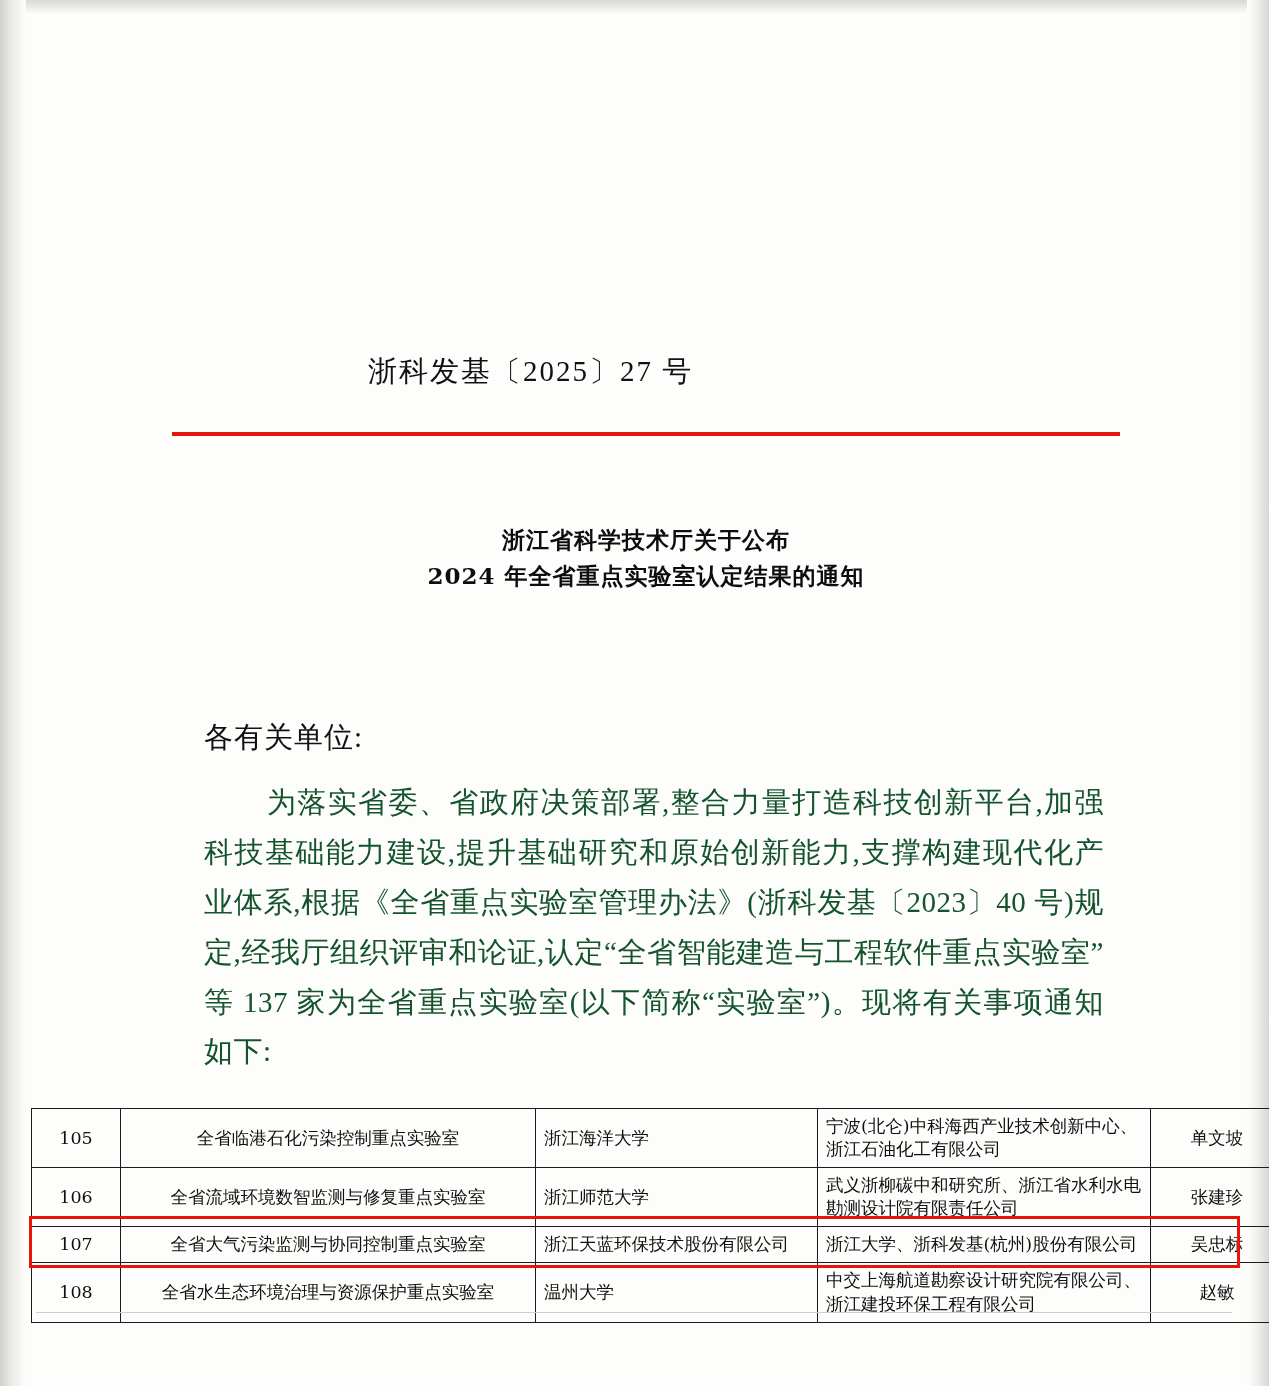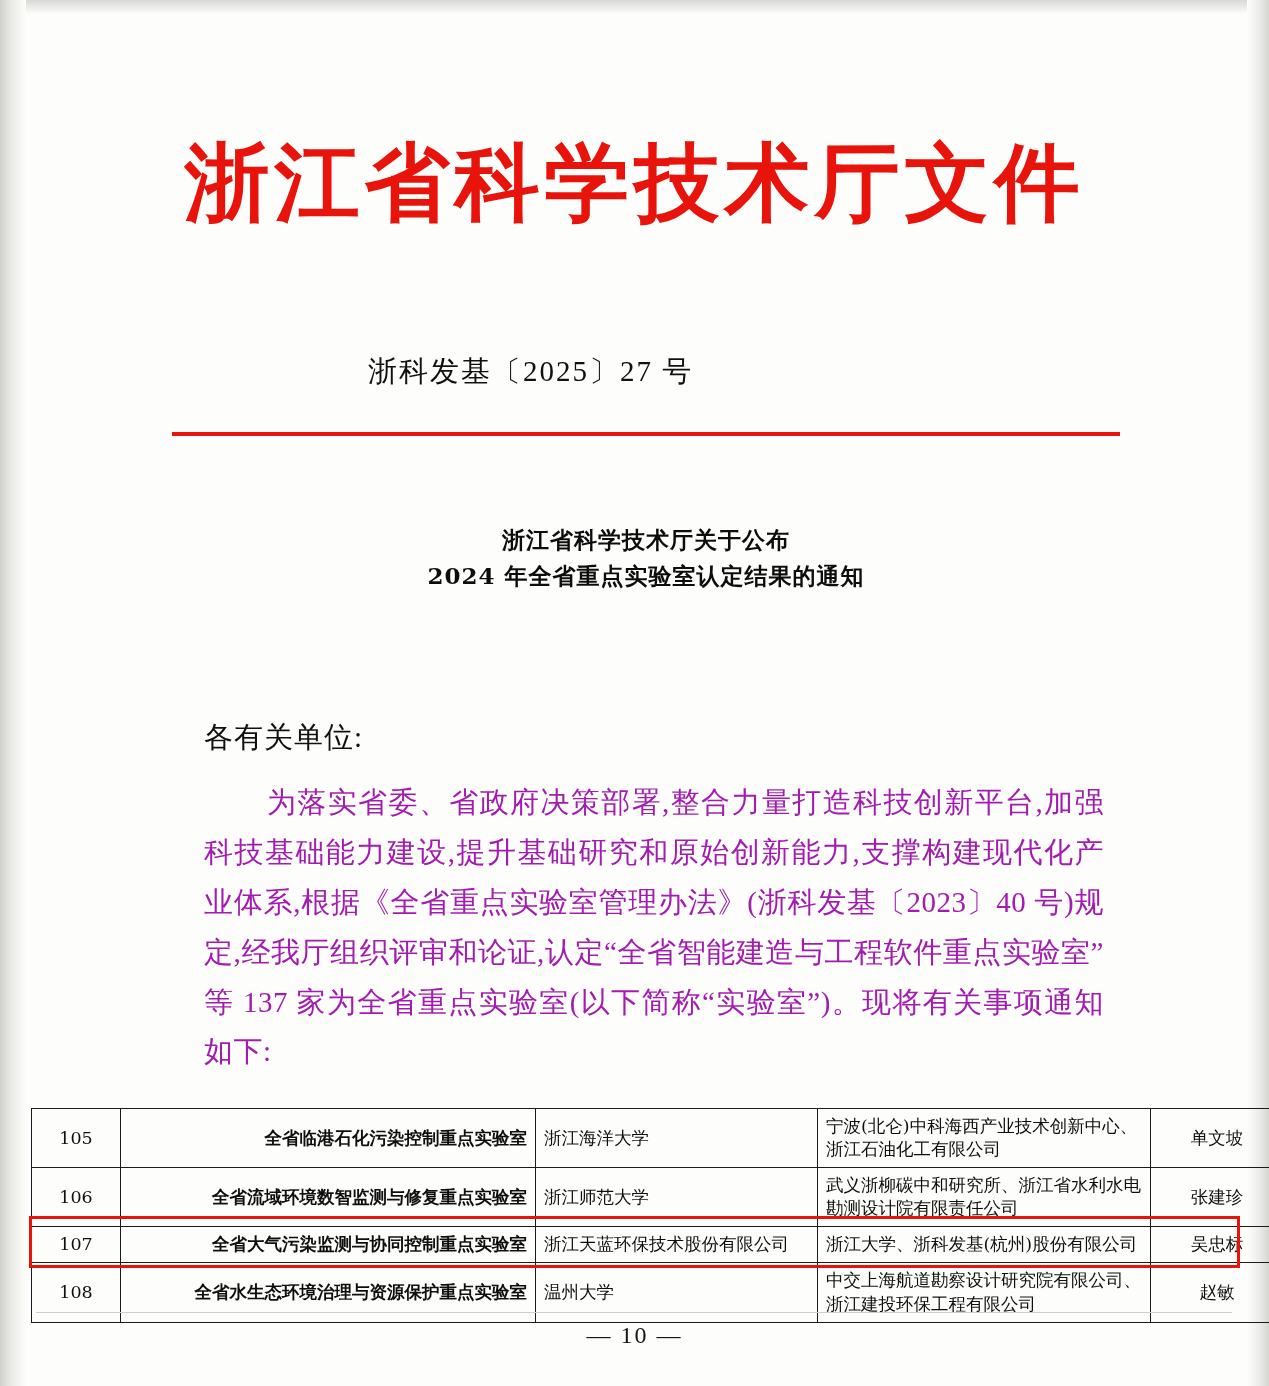--- a/index.html
+++ b/index.html
@@ -106,21 +106,21 @@
   }
   .body-text {
     position: absolute;
     left: 204px;
     top: 778px;
     width: 900px;
     font-size: 29px;
     line-height: 1.72;
     letter-spacing: 0.5px;
     text-align: justify;
-    color: #a21caf;
+    color: #14532d;
   }
   .body-text .indent {
     display: inline-block;
     width: 62px;
   }
 
   
   .table-wrap {
     position: absolute;
     left: 31px;
@@ -135,21 +135,21 @@
   }
   table.result-table td {
     border: 1.6px solid #1b1b1b;
     font-size: 17.5px;
     line-height: 1.32;
     padding: 6px 8px;
     vertical-align: middle;
     color: #0f0f0f;
   }
   td.c-no    { width: 72px;  text-align: center; }
-  td.c-lab   { width: 398px; text-align: right; padding-left: 14px; font-weight: bold; }
+  td.c-lab   { width: 398px; text-align: center; padding-left: 14px; }
   td.c-unit  { width: 265px; text-align: left; padding-left: 14px; }
   td.c-co    { width: 316px; text-align: left; padding-left: 10px; }
   td.c-person{ width: 116px; text-align: center; }
 
   tr.highlight-row td { position: relative; }
 
   .highlight-box {
     position: absolute;
     left: 29px;
     top: 1216px;
@@ -180,21 +180,20 @@
   }
 </style>
 </head>
 <body>
 
 <div class="page">
   <div class="scan-edge-top"></div>
   <div class="scan-edge-left"></div>
   <div class="scan-edge-right"></div>
 
-  <div class="masthead">浙江省科学技术厅文件</div>
 
   <div class="doc-number">浙科发基〔2025〕27 号</div>
 
   <div class="red-rule"></div>
 
   <div class="doc-title">
     <div>浙江省科学技术厅关于公布</div>
     <div>2024 年全省重点实验室认定结果的通知</div>
   </div>
 
@@ -233,14 +232,13 @@
           <td class="c-co">中交上海航道勘察设计研究院有限公司、浙江建投环保工程有限公司</td>
           <td class="c-person">赵敏</td>
         </tr>
       </tbody>
     </table>
   </div>
 
   <div class="highlight-box"></div>
 
   <div class="bottom-rule"></div>
-  <div class="page-number">— 10 —</div>
 </div>
 
 </body></html>

